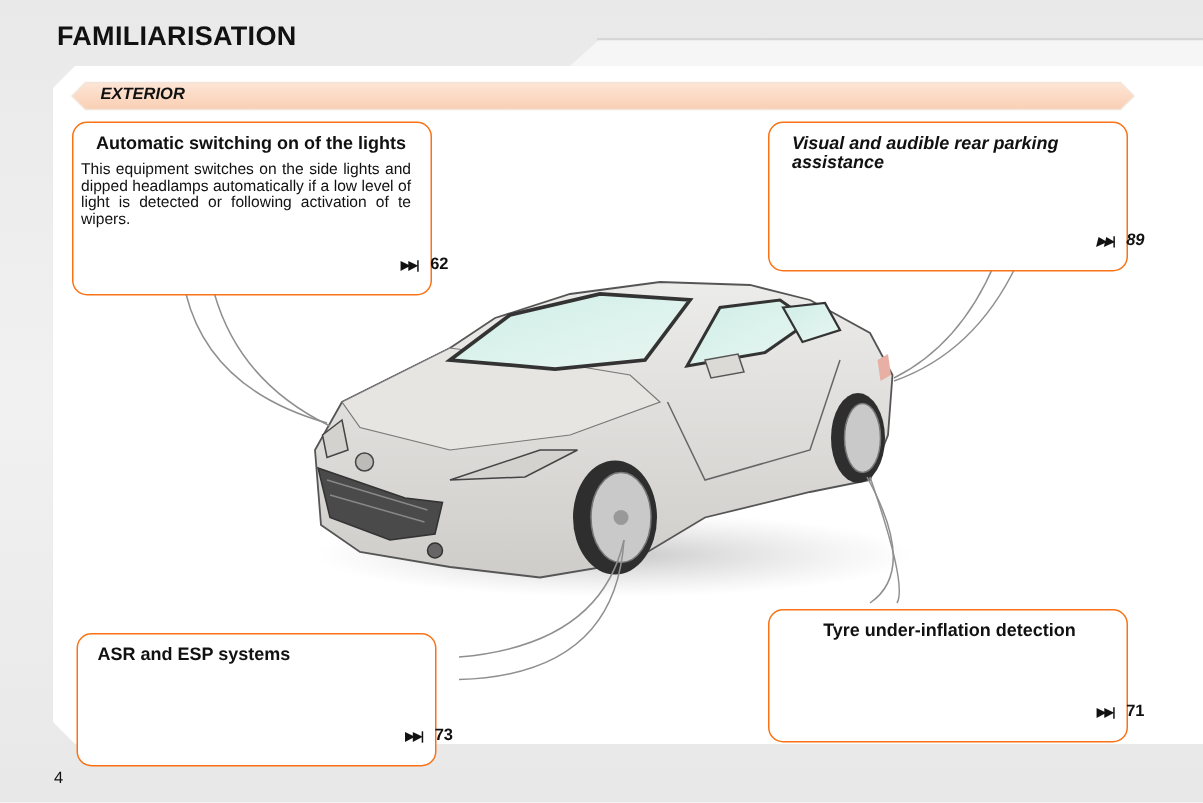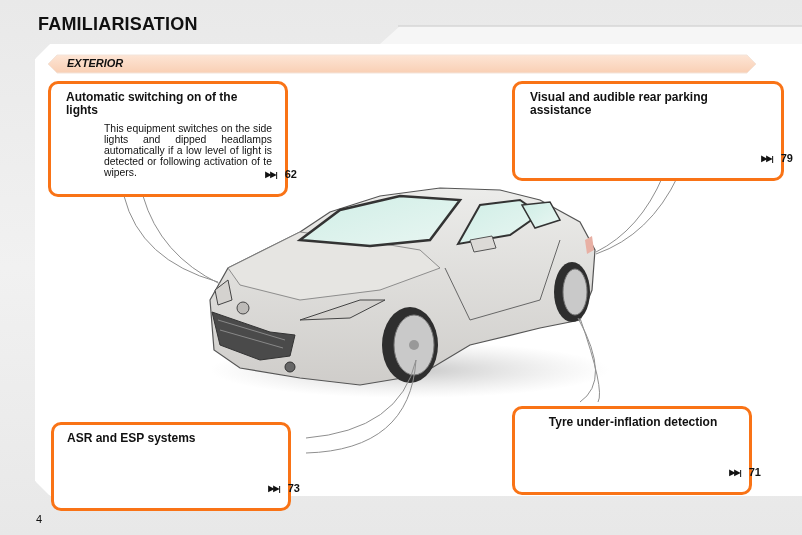--- a/index.html
+++ b/index.html
@@ -22,28 +22,28 @@
     position:absolute; left:0; top:0; width:802px; height:44px;
   }
   .section-banner {
     position:absolute; left:47px; top:54px; width:708px; height:20px;font-style:italic;
   }
   .section-banner svg { position:absolute; left:0; top:0; }
   .section-label {
     position:absolute; left:20px; top:3px; font-size:11px; font-weight:bold; color:#111;
   }
   .callout {
-    position:absolute; background:#fff; border:3px solid #f97316; border-radius:10px;
+    position:absolute; background:#fff; border:1px solid #f97316; border-radius:10px;
     box-sizing:border-box; padding:7px 13px 6px 5px;
   }
   .callout-title {
     font-size:12px; font-weight:bold; line-height:13px; color:#111;
   }
   .callout-body {
-    font-size:10.4px; line-height:11px; margin-top:6px; text-align:justify; color:#111;margin-left:48px;
+    font-size:10.4px; line-height:11px; margin-top:6px; text-align:justify; color:#111;
   }
   .callout-ref {
     position:absolute; right:-12px; bottom:14px; font-size:11px; font-weight:bold;
     display:flex; align-items:center; gap:8px;
   }
   .ref-icon { font-size:8px; letter-spacing:-1px; }
   .page-number {
     position:absolute; left:36px; top:513px; font-size:11px; color:#111;
   }
   .connectors { position:absolute; left:0; top:0; }
@@ -137,25 +137,25 @@
 
 <div class="callout" style="left:48px; top:81px; width:240px; height:116px;">
   <div class="callout-title" style="padding-left:10px;">Automatic switching on of the lights</div>
   <div class="callout-body">This equipment switches on the side lights and dipped headlamps automatically if a low level of light is detected or following activation of te wipers.</div>
   <div class="callout-ref">
     <span class="ref-icon">▶▶|</span>
     <span>62</span>
   </div>
 </div>
 
-<div class="callout" style="left:512px; top:81px; width:272px; height:100px;">
+<div class="callout" style="left:512px; top:81px; width:240px; height:100px;font-style:italic;">
   <div class="callout-title" style="padding-left:10px;">Visual and audible rear parking assistance</div>
   <div class="callout-ref">
     <span class="ref-icon">▶▶|</span>
-    <span>79</span>
+    <span>89</span>
   </div>
 </div>
 
 <div class="callout" style="left:51px; top:422px; width:240px; height:89px;">
   <div class="callout-title" style="padding-left:8px;">ASR and ESP systems</div>
   <div class="callout-ref">
     <span class="ref-icon">▶▶|</span>
     <span>73</span>
   </div>
 </div>

